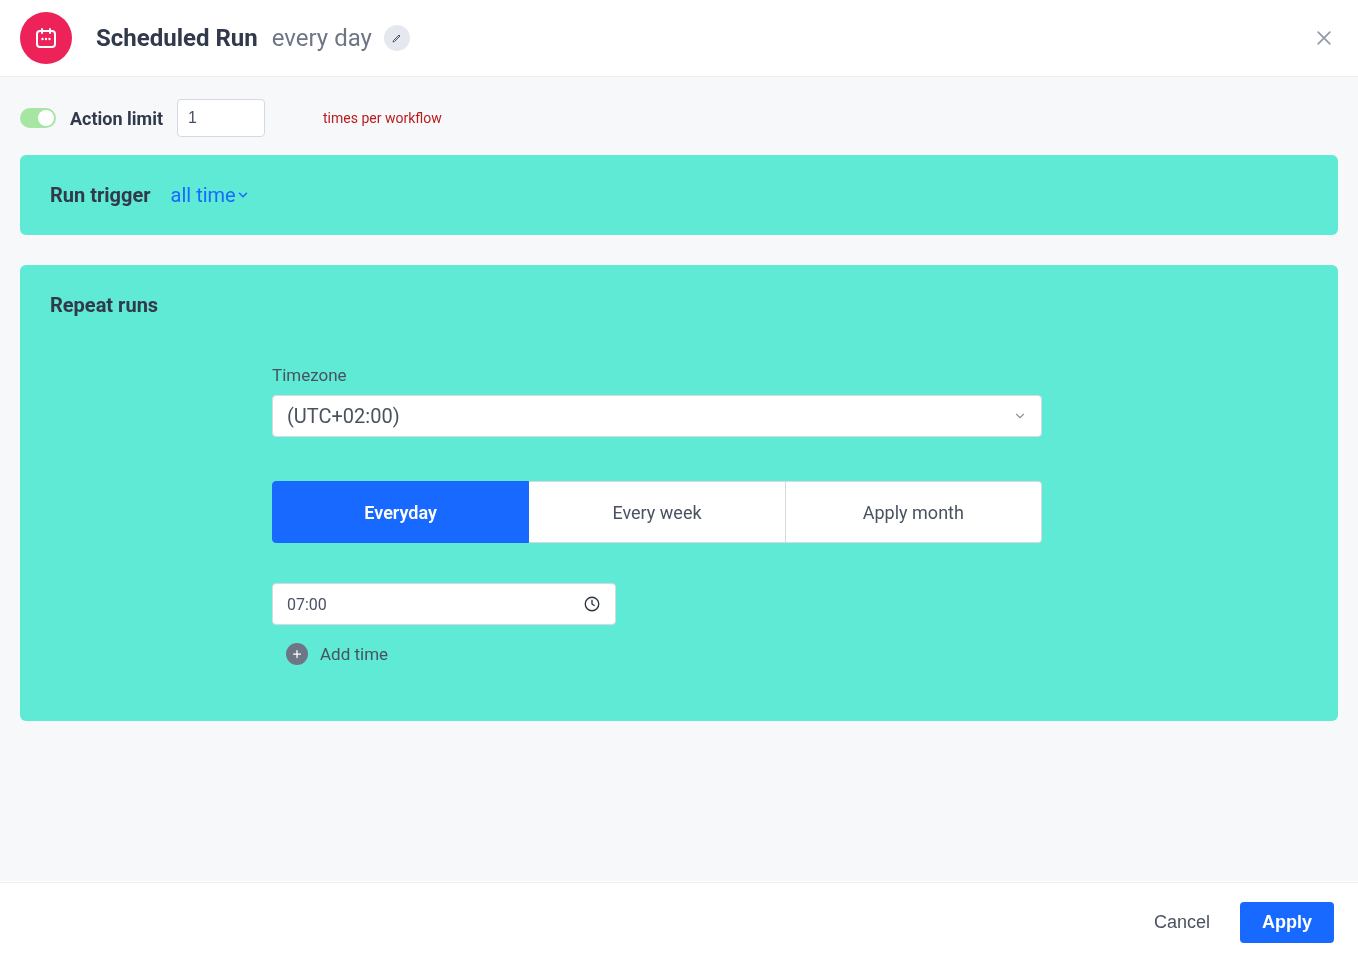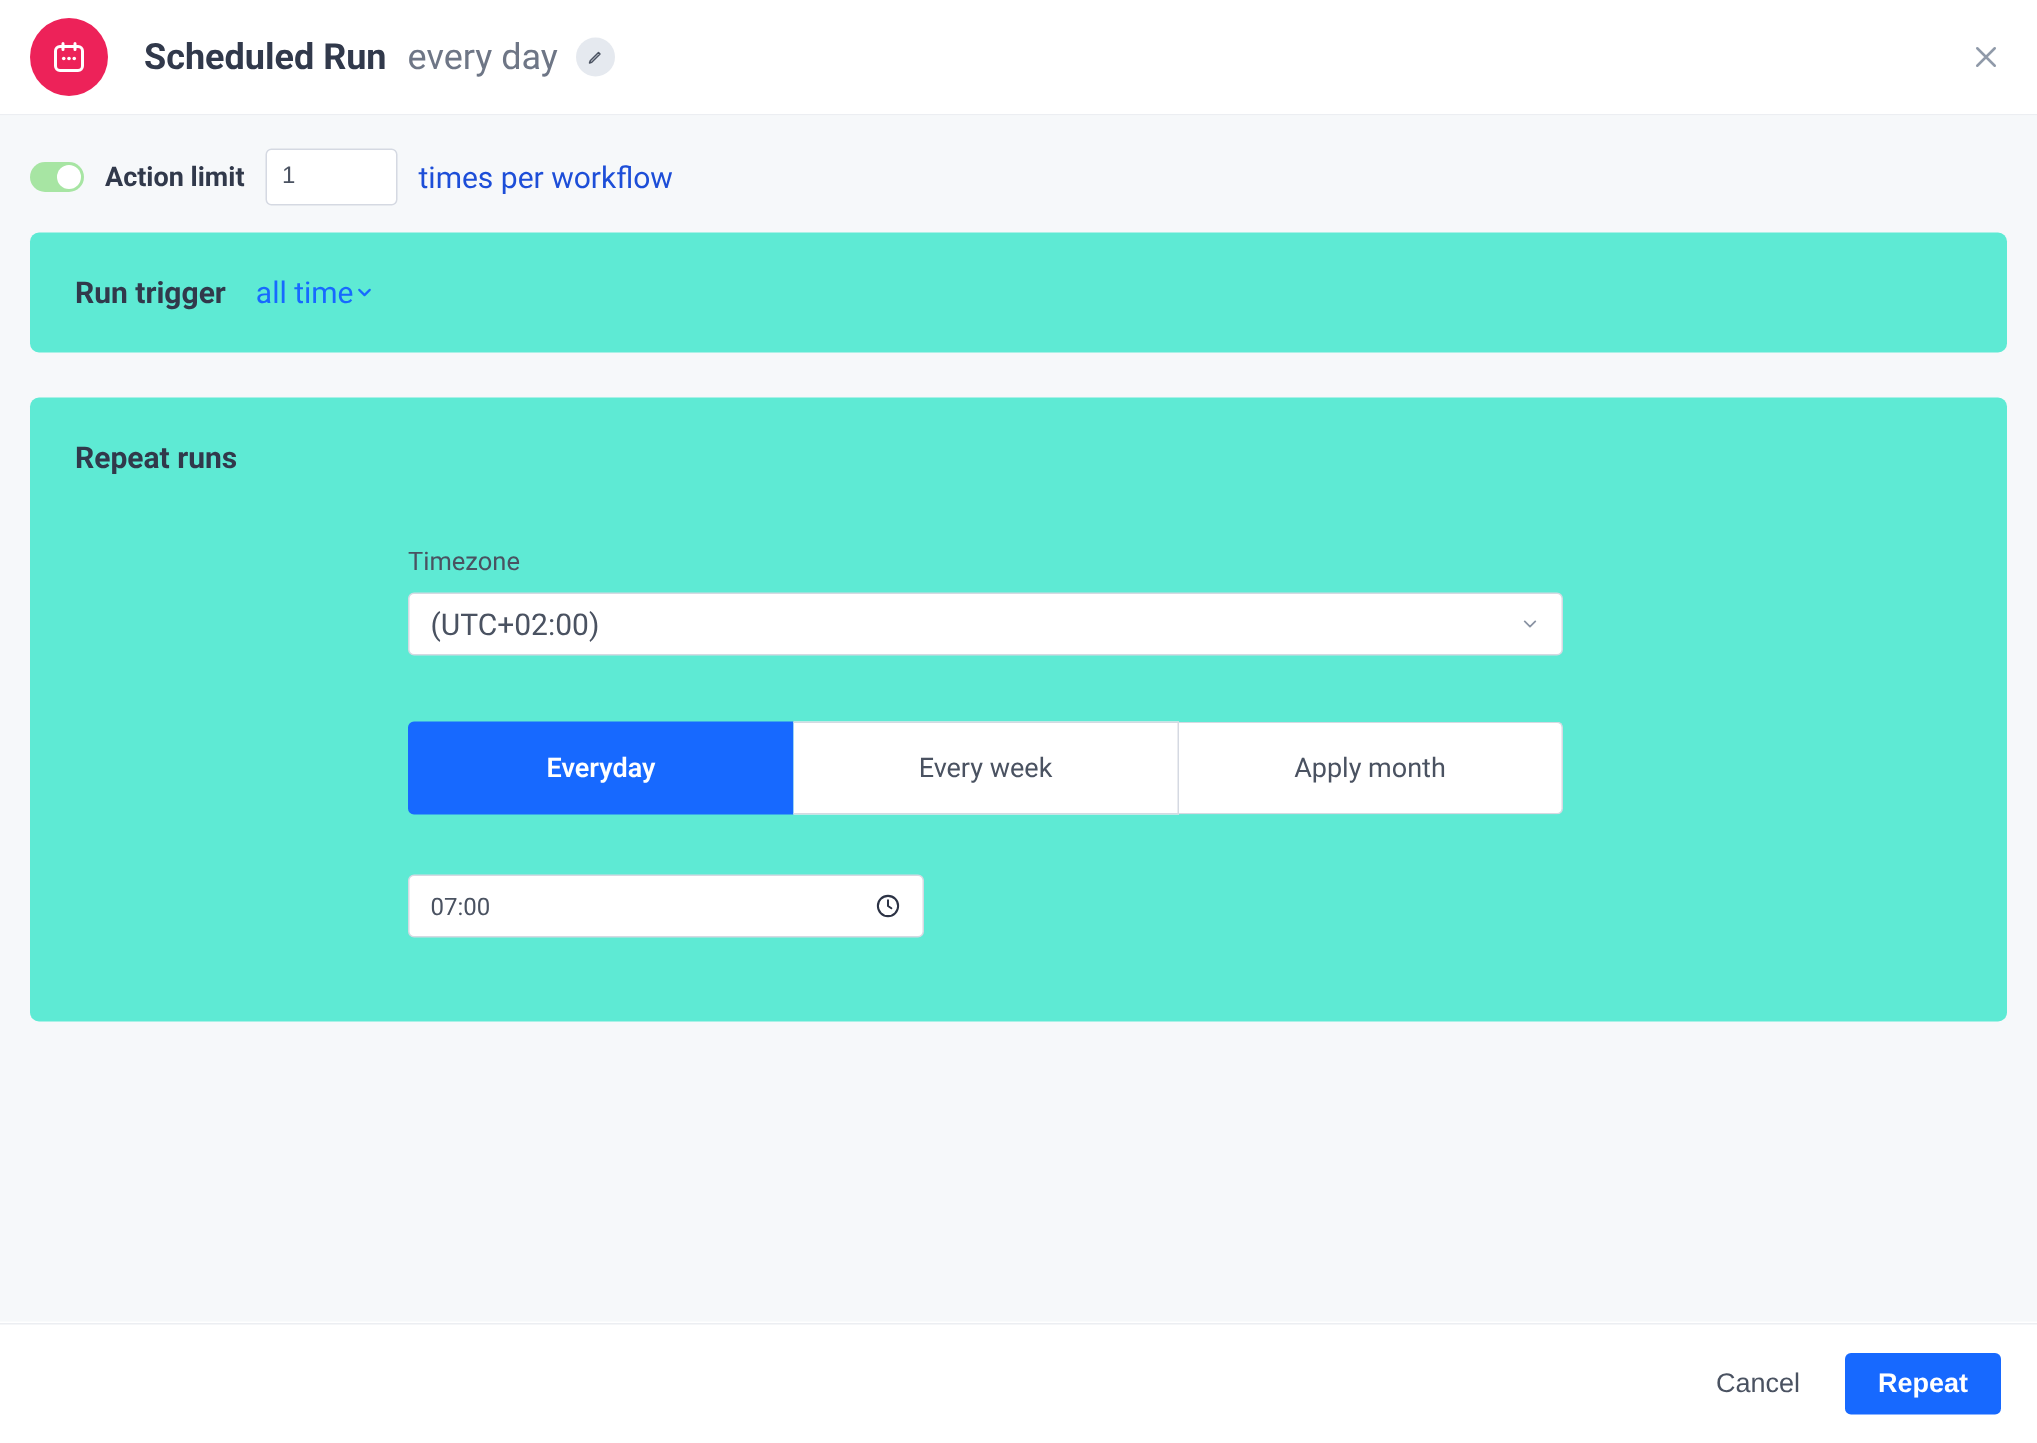--- a/index.html
+++ b/index.html
@@ -92,21 +92,21 @@
   }
   .num-input {
     width: 88px; height: 38px;
     border: 1px solid #d5d9e2;
     border-radius: 4px;
     padding: 0 10px;
     font-size: 16px; color: #4a5261;
     background: #fff;
   }
   .suffix-text {
-    font-size: 20px; color: #1d4ed8;
+    font-size: 14px; color: #b91c1c; margin-left: 44px;
   }
 
   
   .card {
     background: #5eead4;
     border-radius: 6px;
     padding: 28px 30px;
     margin-bottom: 30px;
   }
 
@@ -294,21 +294,29 @@
       <div class="time-row">
         <div class="time-input">
           <span>07:00</span>
           <svg width="18" height="18" viewBox="0 0 24 24">
             <circle cx="12" cy="12" r="9" stroke="currentColor" stroke-width="1.8" fill="none"></circle>
             <path d="M12 7v5l3 2" stroke="currentColor" stroke-width="1.8" fill="none" stroke-linecap="round" stroke-linejoin="round"></path>
           </svg>
         </div>
       </div>
 
+      <div class="add-time">
+        <div class="plus-circle">
+          <svg width="12" height="12" viewBox="0 0 24 24">
+            <path d="M12 5v14M5 12h14" stroke="#fff" stroke-width="2.5" stroke-linecap="round"></path>
+          </svg>
+        </div>
+        <span class="add-time-label">Add time</span>
+      </div>
     </div>
   </div>
 
 </div>
 
 <div class="footer">
   <button class="btn-cancel">Cancel</button>
-  <button class="btn-apply">Repeat</button>
+  <button class="btn-apply">Apply</button>
 </div>
 
 </body></html>

